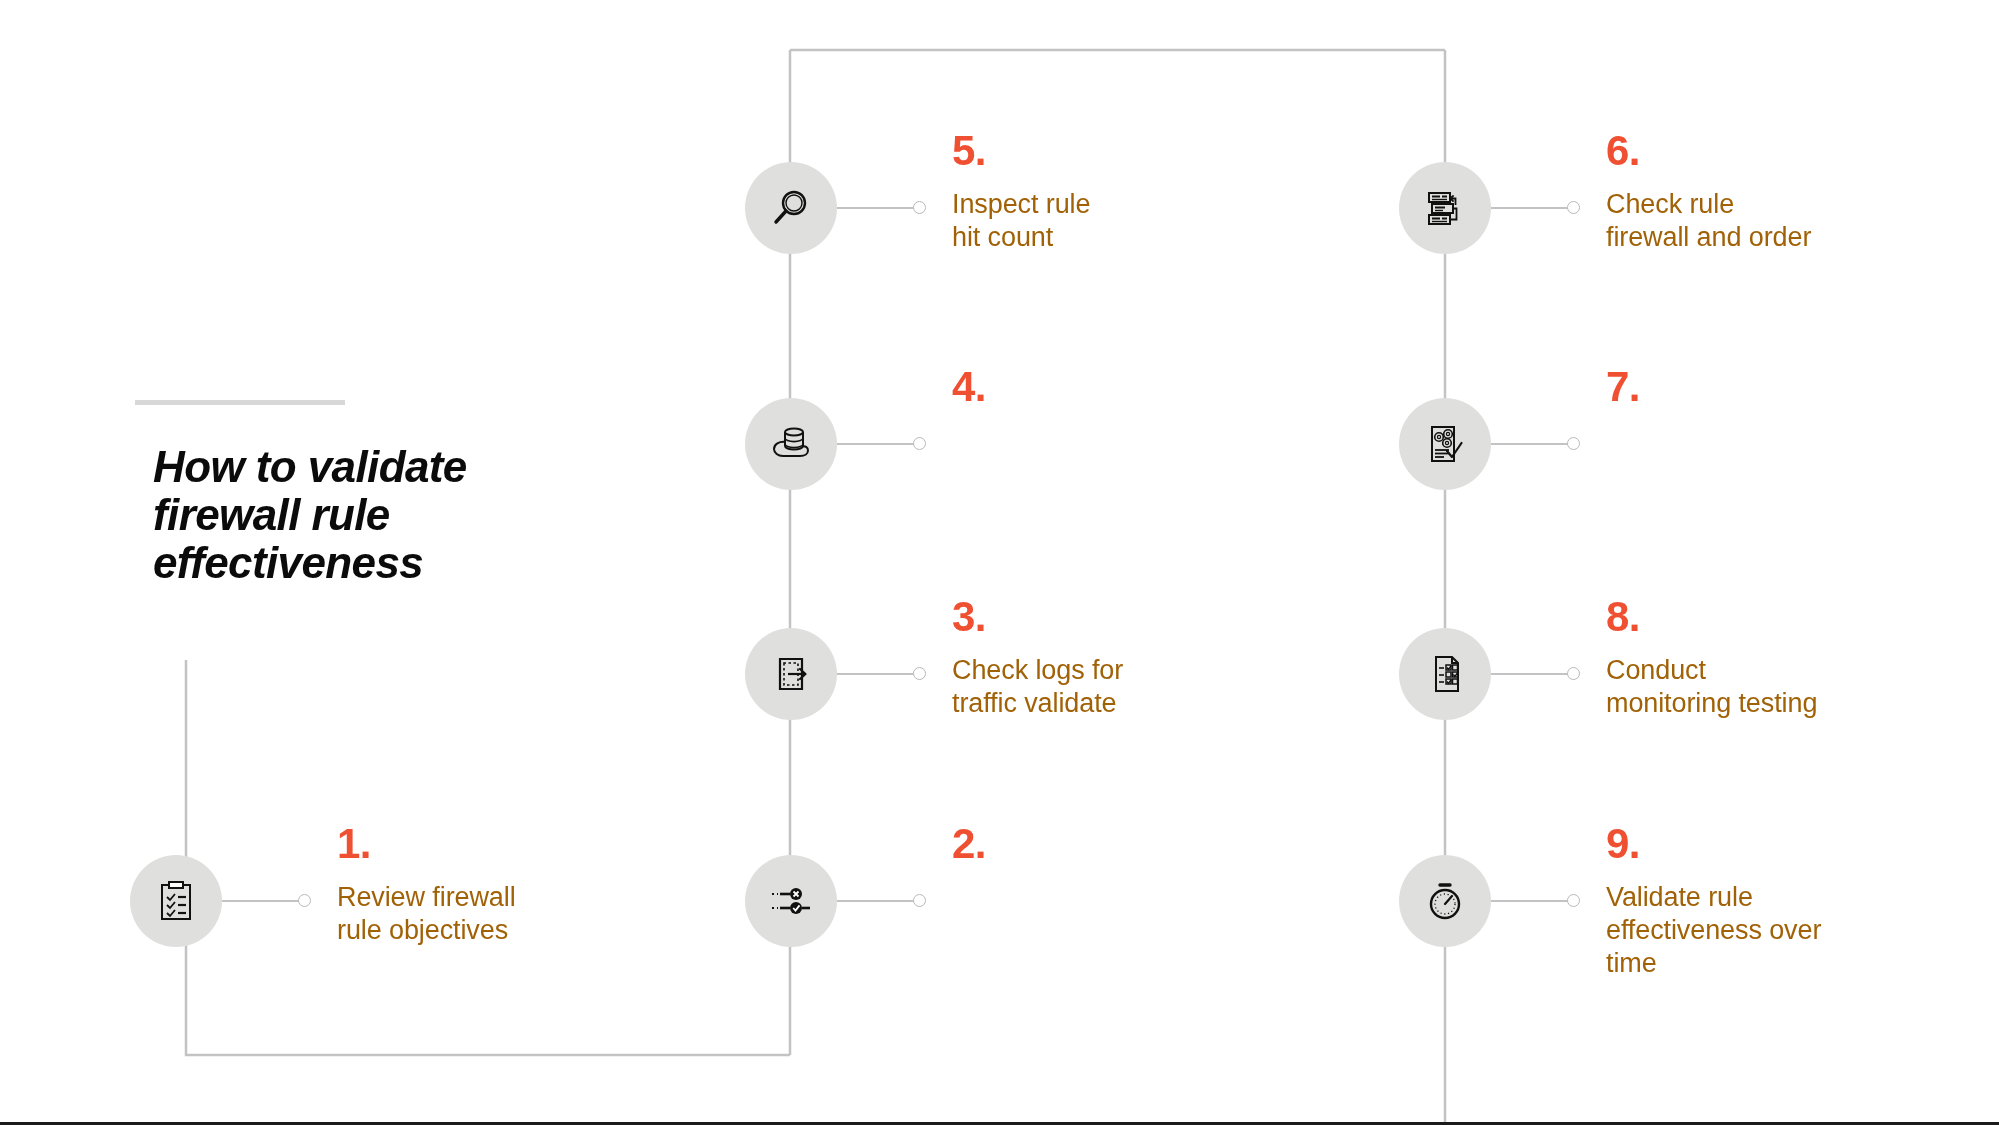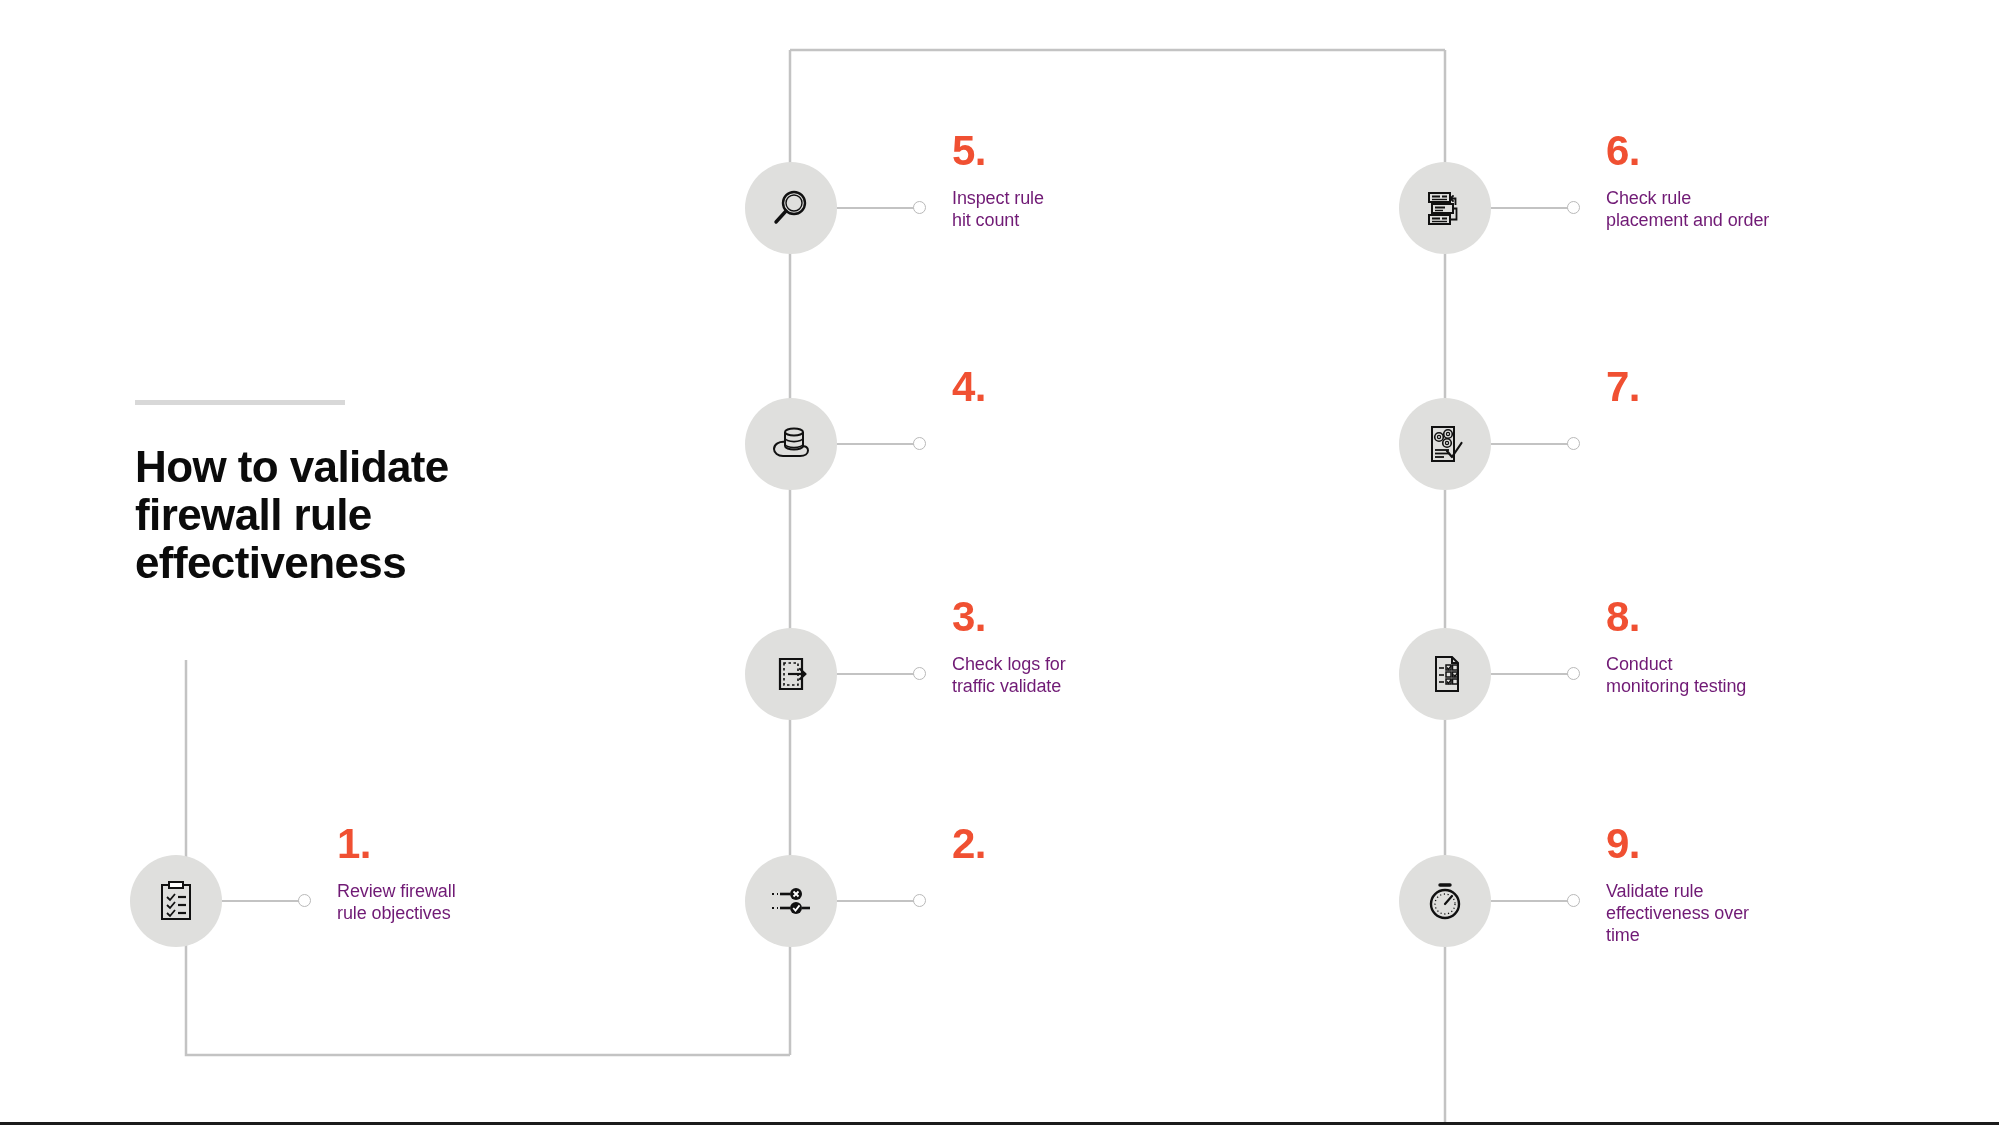--- a/index.html
+++ b/index.html
@@ -50,22 +50,23 @@
     height: 5px;
     background: #d8d8d8;
     margin-bottom: 38px;
   }
   .title-text {
     font-size: 44px;
     line-height: 1.09;
     font-weight: bold;
     letter-spacing: -0.6px;
     color: #0b0b0b;
-    margin: 0;
+    margin: 18px;
     white-space: pre-line;
+    font-style: italic;
   }
 
   
   .node {
     position: absolute;
   }
   .node-disc {
     position: absolute;
     left: 0;
     top: 0;
@@ -107,22 +108,22 @@
   }
   .node-num {
     color: #f05032;
     font-size: 42px;
     font-weight: bold;
     line-height: 1;
     letter-spacing: -0.5px;
     margin: 0 0 16px 0;
   }
   .node-label {
-    color: #701a75;
-    font-size: 18px;
+    color: #a16207;
+    font-size: 27px;
     line-height: 1.22;
     font-weight: normal;
     letter-spacing: -0.1px;
     margin: 0;
     white-space: pre-line;
   }
 </style>
 </head>
 <body>
 
@@ -272,21 +273,21 @@
           <path d="M31 11 L28.5 13.5 L31 16" stroke-width="1.8" stroke-linecap="round" stroke-linejoin="round"></path>
           <path d="M28.5 13.5 L33.5 13.5 L33.5 20" stroke-width="1.8"></path>
         </g>
       </svg>
     </div>
     <div class="node-stub"></div>
     <div class="node-dot"></div>
     <div class="node-body">
       <div class="node-num">6.</div>
       <div class="node-label">Check rule
-placement and order</div>
+firewall and order</div>
     </div>
   </div>
 
   <div class="node" style="left:1399px; top:398px;">
     <div class="node-disc">
       <svg width="46" height="46" viewBox="0 0 46 46">
         <g fill="none" stroke="#111" stroke-width="2">
           <path d="M10 6 L32 6 L32 40 L10 40 Z"></path>
           <circle cx="17" cy="16" r="4.3" stroke-width="1.6"></circle>
           <circle cx="17" cy="16" r="1.6" stroke-width="1.2"></circle>

